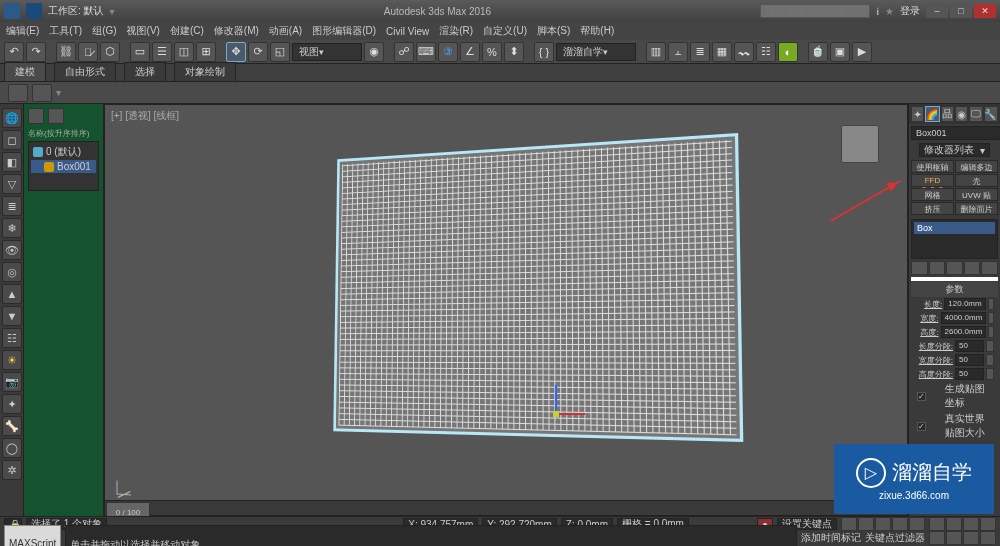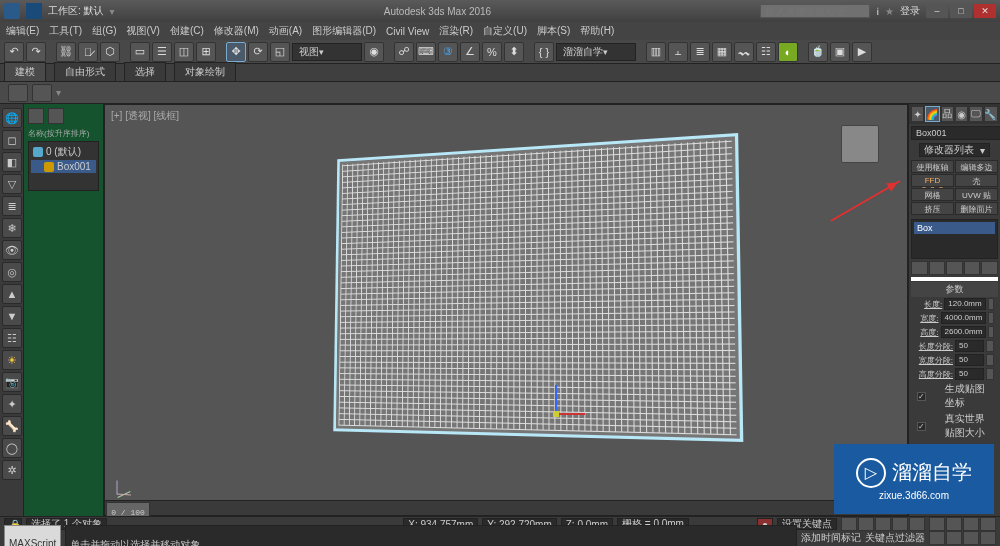--- a/index.html
+++ b/index.html
@@ -43,21 +43,21 @@
 .gizmo .z { width: 2px; height: 30px; background: #36f; margin: 0 auto; }
 .gizmo .y { width: 30px; height: 2px; background: #c33; position: absolute; bottom: 0; left: 0; }
 .gizmo .ctr { width: 6px; height: 6px; background: #cc3; position: absolute; bottom: -2px; left: -2px; }
 .cube { position: absolute; top: 20px; right: 28px; width: 38px; height: 38px; background: #888; border: 1px solid #444; border-radius: 2px; }
 .axis { position: absolute; bottom: 20px; left: 12px; width: 30px; height: 30px; }
 .axis .ax { position: absolute; bottom: 0; left: 0; width: 14px; height: 1px; background: #999; }
 .axis .ax.z { transform: rotate(-90deg); transform-origin: left; background: #aac; }
 .axis .ax.y { transform: rotate(-25deg); background: #aca; }
 .axis .ax.x { transform: rotate(5deg); background: #caa; }
 .timebar { position: absolute; bottom: 30px; left: 104px; right: 92px; height: 16px; background: #3a3a3a; border: 1px solid #222; }
-.timebar .slider { width: 44px; height: 20px; background: #666; border: 1px solid #333; margin: 1px; display: flex; align-items: center; justify-content: center; font-size: 8px; font-family: Liberation Mono, monospace; }
+.timebar .slider { width: 44px; height: 20px; background: #666; border: 1px solid #333; margin: 1px; display: flex; align-items: center; justify-content: center; font-size: 8px; }
 .rightpanel { width: 92px; background: #3a3a3a; border-left: 1px solid #222; display: flex; flex-direction: column; }
 .rp-tabs { display: grid; grid-template-columns: repeat(6,1fr); gap: 1px; padding: 2px; background: #333; }
 .rp-tabs .rt { height: 16px; background: #555; border: 1px solid #333; display: flex; align-items: center; justify-content: center; }
 .rp-tabs .rt.sel { background: #4a5a6a; border-color: #7ac; }
 .rp-name { margin: 2px; display: flex; }
 .rp-name input { flex: 1; background: #2a2a2a; border: 1px solid #222; color: #ccc; padding: 1px 4px; font-size: 9px; height: 14px; }
 .rp-drop { margin: 1px 10px; background: #2a2a2a; border: 1px solid #222; color: #ccc; padding: 1px 4px; font-size: 9px; height: 14px; display: flex; justify-content: space-between; align-items: center; }
 .rp-grid { display: grid; grid-template-columns: 1fr 1fr; gap: 1px; padding: 2px; }
 .rp-grid .cell { background: #444; border: 1px solid #2a2a2a; padding: 1px 3px; font-size: 8px; text-align: center; height: 13px; color: #ccc; }
 .rp-grid .cell.hl { color: #f8b060; }

